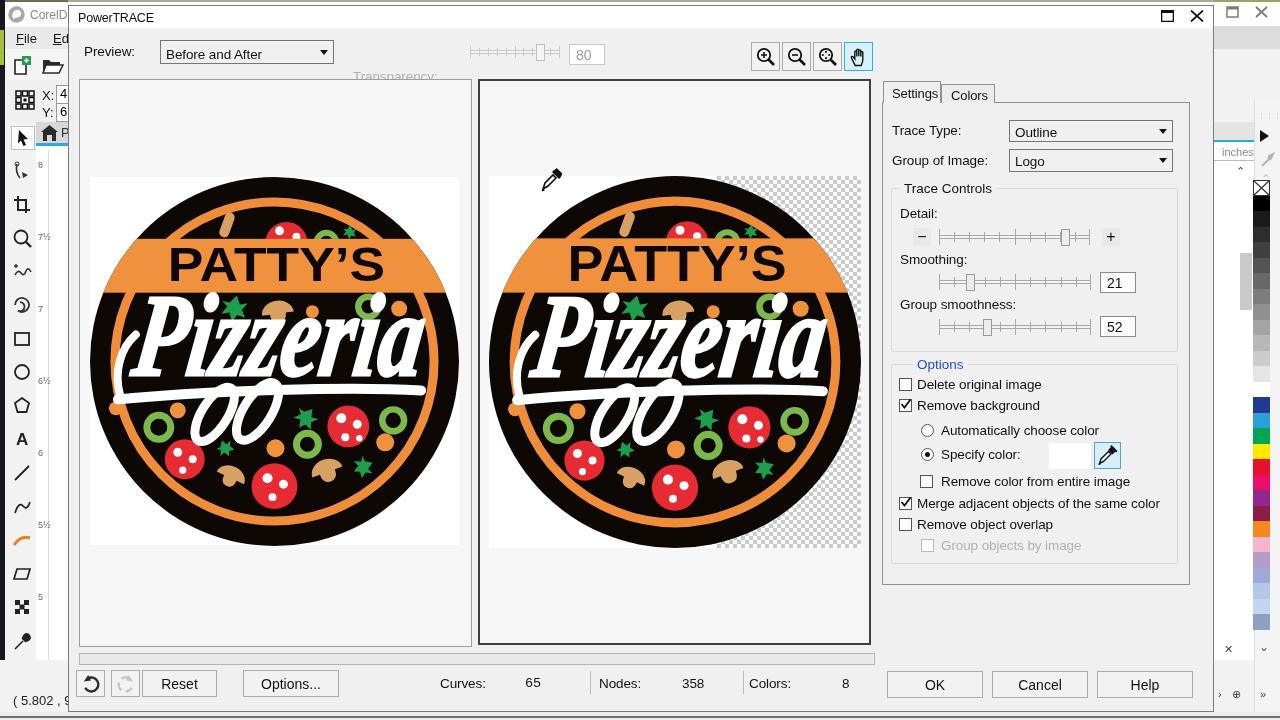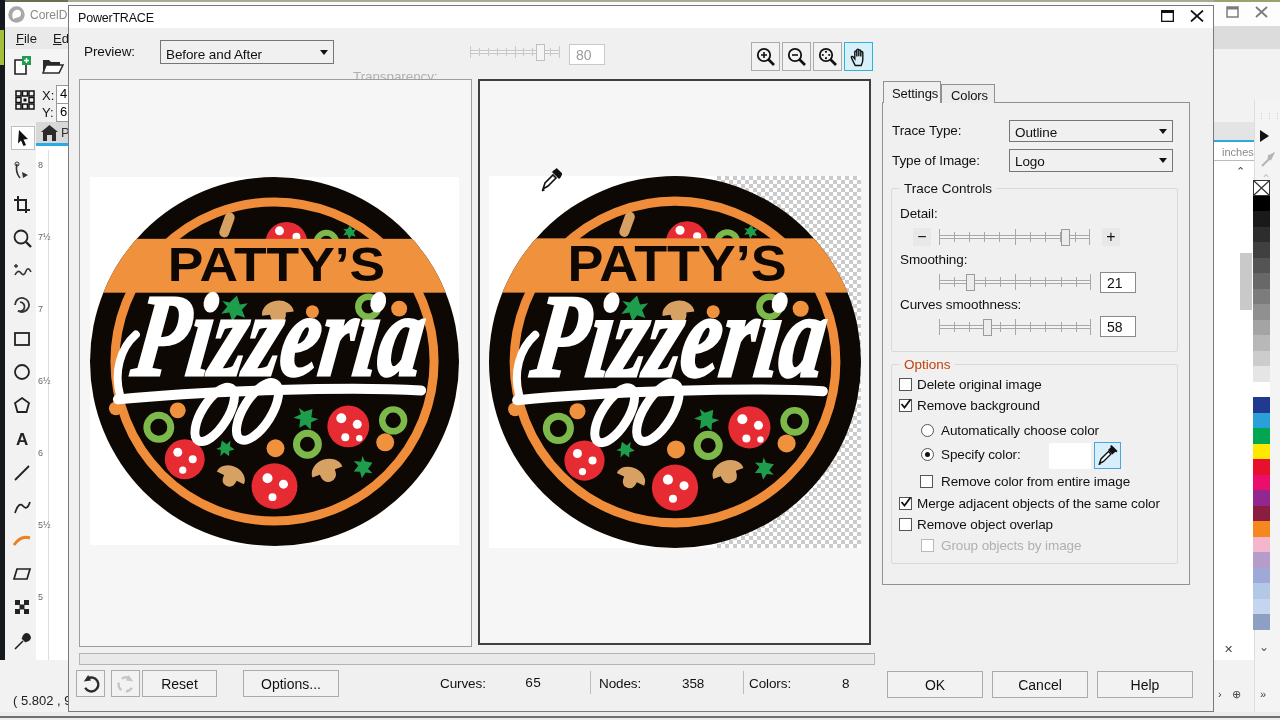--- a/index.html
+++ b/index.html
@@ -320,21 +320,21 @@
 <div class="abs" style="left:882px;top:102px;width:308px;height:483px;background:#f0f0f0;border:1px solid #919191;box-sizing:border-box;"></div>
 <div class="abs" style="left:883px;top:81px;width:58px;height:22px;background:#f0f0f0;border:1px solid #919191;border-bottom:none;box-sizing:border-box;"></div>
 <div class="abs" style="left:941px;top:84px;width:54px;height:19px;background:#ececec;border:1px solid #919191;border-bottom:none;box-sizing:border-box;"></div>
 <div class="lbl" style="left:892px;top:86px;font-size:13px;">Settings</div>
 <div class="lbl" style="left:951px;top:88px;font-size:13px;">Colors</div>
 
 <div class="lbl" style="left:892px;top:123px;">Trace Type:</div>
 <div class="abs" style="left:1009px;top:120px;width:164px;height:22px;background:#f0f0f0;border:1px solid #767676;box-sizing:border-box;"></div>
 <div class="lbl" style="left:1015px;top:125px;">Outline</div>
 <div class="abs" style="left:1159px;top:129px;width:0;height:0;border-top:5px solid #111;border-left:4.5px solid transparent;border-right:4.5px solid transparent;"></div>
-<div class="lbl" style="left:892px;top:153px;">Type of Image:</div>
+<div class="lbl" style="left:892px;top:153px;">Group of Image:</div>
 <div class="abs" style="left:1009px;top:149px;width:164px;height:23px;background:#f0f0f0;border:1px solid #767676;box-sizing:border-box;"></div>
 <div class="lbl" style="left:1015px;top:154px;">Logo</div>
 <div class="abs" style="left:1159px;top:158px;width:0;height:0;border-top:5px solid #111;border-left:4.5px solid transparent;border-right:4.5px solid transparent;"></div>
 
 <fieldset class="abs" style="left:891px;top:181px;width:285px;height:169px;border:1px solid #d9d9d9;border-radius:2px;margin:0;padding:0;">
   <legend style="font-size:13.5px;color:#111;margin-left:8px;padding:0 4px;font-family:'Liberation Sans',sans-serif;">Trace Controls</legend>
 </fieldset>
 <div class="lbl" style="left:900px;top:206px;">Detail:</div>
 <div class="btn" style="left:913px;top:228px;width:18px;height:18px;border:none;background:#e8e8e8;font-size:16px;">−</div>
 <div id="slider-detail">
@@ -363,40 +363,40 @@
     <div class="tick" style="left:969.4px;top:277px;height:10px;"></div>
     <div class="tick" style="left:984.6px;top:277px;height:10px;"></div>
     <div class="tick" style="left:999.8px;top:277px;height:10px;"></div>
     <div class="tick" style="left:1030.2px;top:277px;height:10px;"></div>
     <div class="tick" style="left:1045.4px;top:277px;height:10px;"></div>
     <div class="tick" style="left:1060.6px;top:277px;height:10px;"></div>
     <div class="tick" style="left:1075.8px;top:277px;height:10px;"></div>
     <div class="thumb" style="left:966.42px;top:273.5px;"></div>
   </div>
 <div class="abs" style="left:1100px;top:272px;width:36px;height:21px;background:#fff;border:1px solid #8a8a8a;box-sizing:border-box;font-size:14px;color:#111;padding:2px 0 0 6px;">21</div>
-<div class="lbl" style="left:900px;top:297px;">Curves smoothness:</div>
+<div class="lbl" style="left:900px;top:297px;">Group smoothness:</div>
 <div id="slider-corner">
     <div class="track" style="left:939px;top:325px;width:152px;"></div>
     <div class="tick" style="left:939px;top:319px;height:16px;"></div>
     <div class="tick" style="left:1090px;top:319px;height:16px;"></div>
     <div class="tick" style="left:1015px;top:319px;height:16px;"></div>
     <div class="tick" style="left:954.2px;top:322px;height:10px;"></div>
     <div class="tick" style="left:969.4px;top:322px;height:10px;"></div>
     <div class="tick" style="left:984.6px;top:322px;height:10px;"></div>
     <div class="tick" style="left:999.8px;top:322px;height:10px;"></div>
     <div class="tick" style="left:1030.2px;top:322px;height:10px;"></div>
     <div class="tick" style="left:1045.4px;top:322px;height:10px;"></div>
     <div class="tick" style="left:1060.6px;top:322px;height:10px;"></div>
     <div class="tick" style="left:1075.8px;top:322px;height:10px;"></div>
     <div class="thumb" style="left:983.14px;top:318.5px;"></div>
   </div>
-<div class="abs" style="left:1100px;top:316px;width:36px;height:21px;background:#fff;border:1px solid #8a8a8a;box-sizing:border-box;font-size:14px;color:#111;padding:2px 0 0 6px;">58</div>
+<div class="abs" style="left:1100px;top:316px;width:36px;height:21px;background:#fff;border:1px solid #8a8a8a;box-sizing:border-box;font-size:14px;color:#111;padding:2px 0 0 6px;">52</div>
 
 <fieldset class="abs" style="left:891px;top:357px;width:285px;height:205px;border:1px solid #d9d9d9;border-radius:2px;margin:0;padding:0;">
-  <legend style="font-size:13.5px;color:#c2410c;margin-left:8px;padding:0 4px;font-family:'Liberation Sans',sans-serif;">Options</legend>
+  <legend style="font-size:13.5px;color:#1d4ed8;margin-left:21px;padding:0 4px;font-family:'Liberation Sans',sans-serif;">Options</legend>
 </fieldset>
 <div class="cb" style="left:899px;top:378px;"></div>
 <div class="lbl" style="left:917px;top:377px;">Delete original image</div>
 <div class="cb" style="left:899px;top:399px;"></div>
 <svg class="abs" style="left:899px;top:397px;" width="14" height="14">
     <path d="M2.5 7 L5.5 10.5 L11.5 2.5" fill="none" stroke="#111" stroke-width="1.8"></path>
   </svg>
 <div class="lbl" style="left:917px;top:398px;">Remove background</div>
 <div class="rad" style="left:921px;top:424px;"></div>
 <div class="lbl" style="left:941px;top:423px;">Automatically choose color</div>

